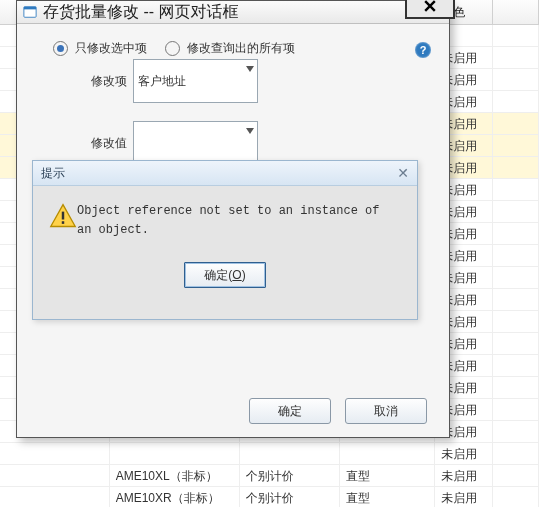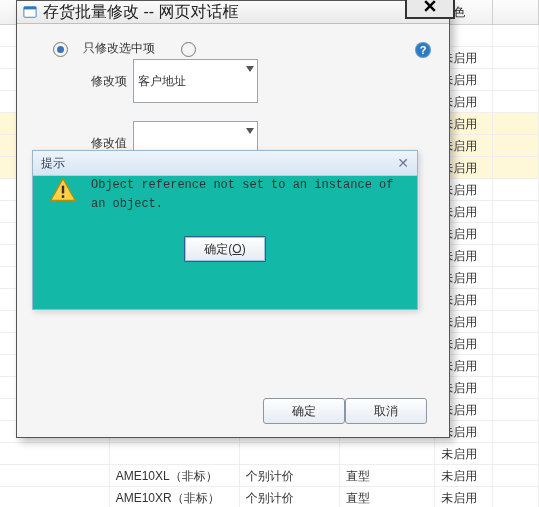--- a/index.html
+++ b/index.html
@@ -18,36 +18,36 @@
   .col5{width:38px}
   .hl{background:#fff8d8;}
   
   .modal{position:absolute;left:16px;top:0;width:432px;height:436px;border:1px solid #555;background:#f5f5f5;box-shadow:4px 4px 8px rgba(0,0,0,.25);}
   .titlebar{height:22px;background:linear-gradient(#fbfbfb,#e9e9e9);border-bottom:1px solid #bfbfbf;display:flex;align-items:center;padding:0 6px;position:relative;}
   .titlebar .ico{width:14px;height:14px;margin-right:6px;}
   .titlebar-title{font-size:16px;color:#222;}
   .titlebar-close{position:absolute;right:-6px;top:-8px;width:46px;height:22px;border:2px solid #333;background:#e9e9e9;display:flex;align-items:center;justify-content:center;}
   .titlebar-close svg{width:12px;height:12px;}
   .modal-body{padding:16px 20px 14px 20px;height:calc(100% - 22px);box-sizing:border-box;position:relative;}
-  .radio-row{display:flex;align-items:flex-end;gap:12px;margin-left:16px;}
+  .radio-row{display:flex;align-items:center;gap:4px;margin-left:16px;}
   .radio{width:13px;height:13px;border:1px solid #777;border-radius:50%;display:inline-flex;align-items:center;justify-content:center;margin-right:3px;}
   .radio.checked::after{content:"";width:7px;height:7px;background:#3b73b9;border-radius:50%;}
   .radio-label{margin-right:14px;}
   .help-ico{position:absolute;right:18px;top:18px;width:16px;height:16px;border-radius:50%;background:#2f7abf;color:#fff;display:flex;align-items:center;justify-content:center;font-weight:bold;font-size:11px;box-shadow:inset 0 0 2px rgba(255,255,255,.7);}
   .form-row{display:flex;align-items:center;margin-top:2px;margin-left:40px;}
   .form-lab{width:50px;text-align:right;margin-right:6px;}
   .combo{width:115px;height:20px;border:1px solid #9aa7b2;background:#fff;display:flex;align-items:center;padding:11px 4px;position:relative;}
   .combo .arrow{position:absolute;right:3px;top:6px;border-left:4px solid transparent;border-right:4px solid transparent;border-top:6px solid #555;}
-  .buttons{position:absolute;right:22px;bottom:14px;display:flex;}
+  .buttons{position:absolute;right:22px;bottom:14px;display:flex;gap:14px;}
   .btn{min-width:56px;height:24px;border:1px solid #8a98a6;border-radius:3px;background:linear-gradient(#fefefe,#e6ecf2);display:flex;align-items:center;justify-content:center;padding:0 12px;cursor:default;}
   
-  .alert{position:absolute;left:32px;top:150px;width:384px;height:158px;border:1px solid #9bb6cf;background:#14b8a6;box-shadow:2px 2px 6px rgba(0,0,0,.15);}
+  .alert{position:absolute;left:32px;top:160px;width:384px;height:158px;border:1px solid #9bb6cf;background:#e5e5e5;box-shadow:2px 2px 6px rgba(0,0,0,.15);}
   .alert-head{height:24px;background:linear-gradient(#eef4fb,#d7e5f3);border-bottom:1px solid #b8cde0;display:flex;align-items:center;padding:0 8px;color:#2a3f55;position:relative;}
   .alert-close{position:absolute;right:6px;top:4px;width:16px;height:16px;color:#6b7d90;display:flex;align-items:center;justify-content:center;font-size:14px;}
-  .alert-body{padding:0 16px 8px 16px;display:flex;gap:14px;}
+  .alert-body{padding:16px 16px 8px 16px;display:flex;gap:0;}
   .warn-ico{width:28px;height:28px;flex:0 0 28px;}
   .alert-msg{font-family:"Courier New",monospace;font-size:12px;color:#333;line-height:1.6;}
   .alert-btnrow{display:flex;justify-content:center;margin-top:14px;}
   .alert-btn{min-width:60px;height:24px;border:1px solid #2f5f8f;background:linear-gradient(#fefefe,#e6ecf2);display:flex;align-items:center;justify-content:center;padding:0 10px;border-radius:1px;box-shadow:0 0 0 1px #9fc1e2 inset;text-align:center;}
   .alert-btn u{text-decoration:underline;}
 </style>
 </head>
 <body>
 
 <div class="canvas">
@@ -256,20 +256,21 @@
           </svg>
       </div>
     </div>
     <div class="modal-body">
       <div class="help-ico">?</div>
 
       <div class="radio-row">
         <span class="radio checked"></span>
         <span class="radio-label">只修改选中项</span>
         <span class="radio"></span>
+        <span class="radio-label">修改查询出的所有项</span>
       </div>
 
       <div class="form-row">
         <span class="form-lab">修改项</span>
         <div class="combo">
           <span>客户地址</span>
           <span class="arrow"></span>
         </div>
       </div>
 

